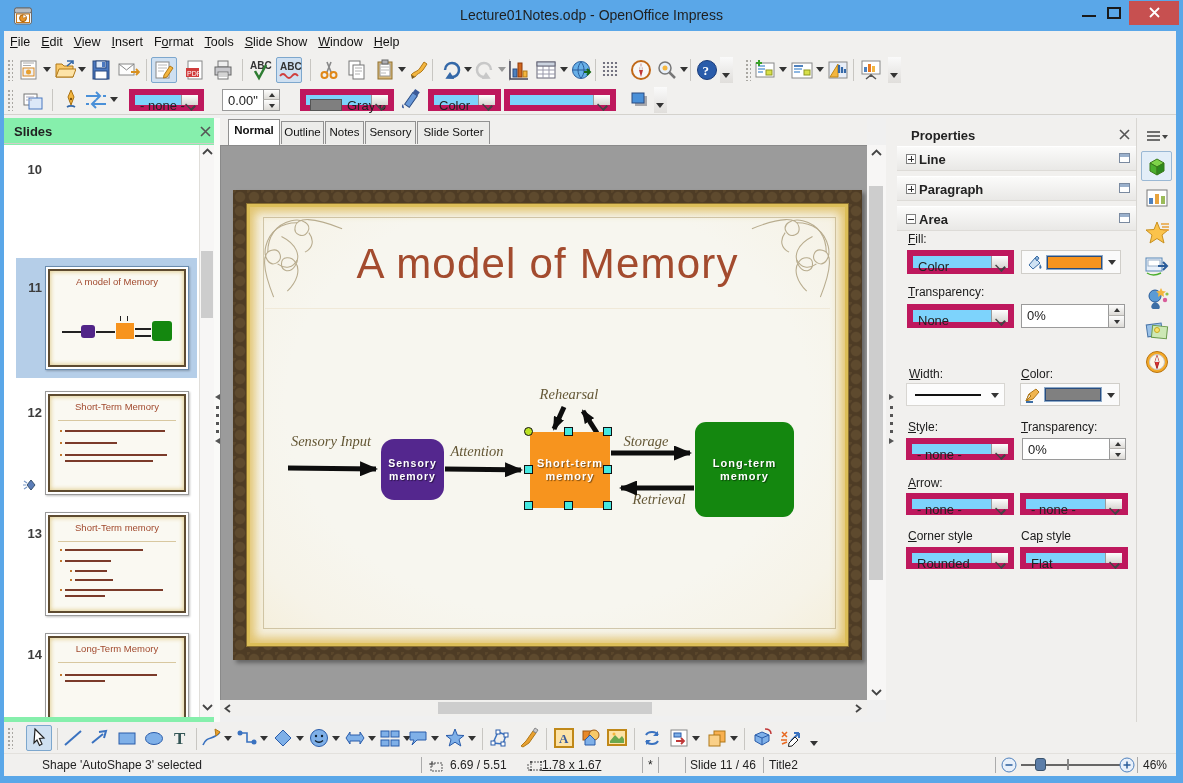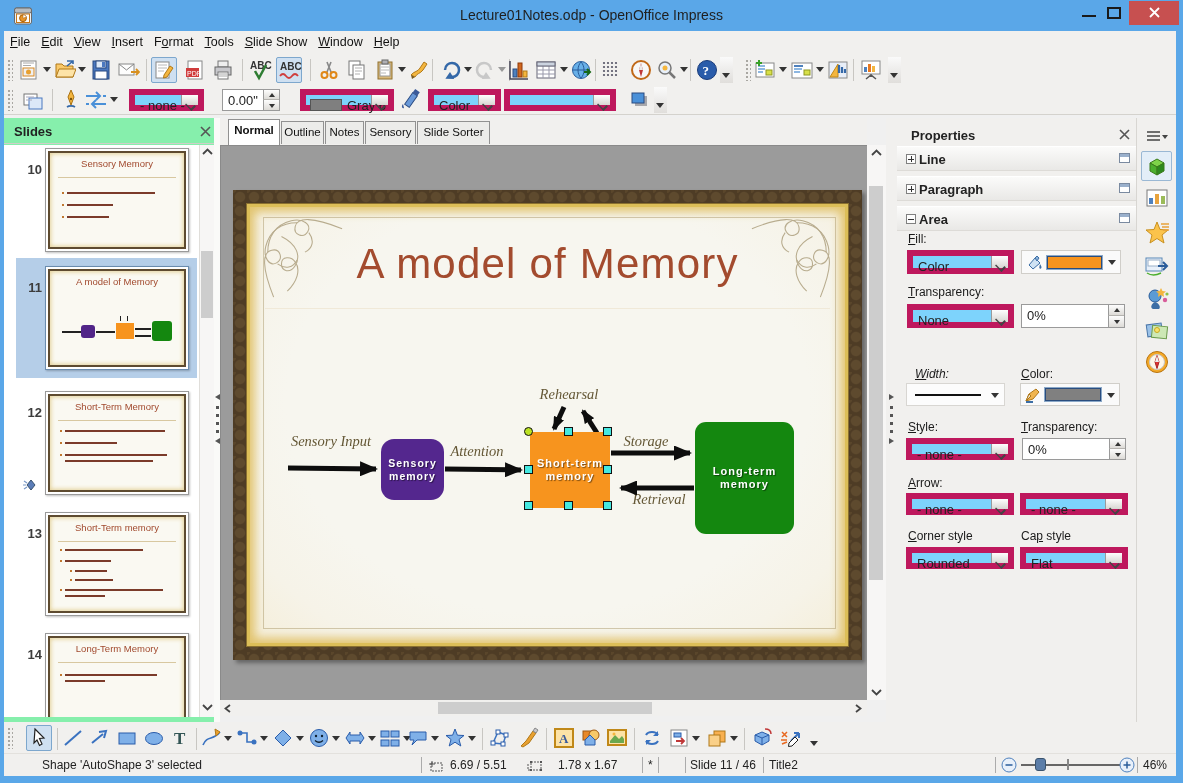--- a/index.html
+++ b/index.html
@@ -402,35 +402,20 @@
 <div id="slidepanel">
   <div id="sp-head">
       <span class="t">Slides</span>
     <svg style="position:absolute;left:196px;top:8px;" width="11" height="11" viewBox="0 0 11 11" stroke="#555" stroke-width="1.6">
         <path d="M1,1 L10,10 M10,1 L1,10"></path>
       </svg>
   </div>
   <div id="sp-list" style="overflow:hidden;">
     <div style="position:absolute;left:12px;top:113px;width:181px;height:120px;background:#b5cee8;"></div>
     <div class="thumbnum" style="left:4px;top:1px;">10</div>
-    <div class="thumbwrap" style="top:3px;">
-      <div class="mini">
-          <div class="gold"></div>
-          <div class="cream">
-        <div class="mtitle">Sensory Memory</div>
-            <div class="mline"></div>
-        <div class="bullet-dot" style="left:12px;top:39px;"></div>
-            <div class="bullet-line" style="left:17px;top:39px;width:88px;"></div>
-        <div class="bullet-dot" style="left:12px;top:51px;"></div>
-            <div class="bullet-line" style="left:17px;top:51px;width:46px;"></div>
-        <div class="bullet-dot" style="left:12px;top:63px;"></div>
-            <div class="bullet-line" style="left:17px;top:63px;width:42px;"></div>
-      </div>
-        </div>
-    </div>
     <div class="thumbnum" style="left:4px;top:119px;">11</div>
     <div class="thumbwrap" style="top:121px;border-color:#6a8cae;">
       <div class="mini">
           <div class="gold"></div>
           <div class="cream">
         <div class="mtitle">A model of Memory</div>
         <div style="position:absolute;left:12px;top:60px;width:19px;height:1.5px;background:#222;"></div>
         <div style="position:absolute;left:31px;top:54px;width:14px;height:13px;background:#512588;border-radius:3px;"></div>
         <div style="position:absolute;left:46px;top:60px;width:19px;height:1.5px;background:#222;"></div>
         <div style="position:absolute;left:66px;top:52px;width:18px;height:16px;background:#f7941e;"></div>
@@ -565,21 +550,21 @@
       <line x1="55" y1="278" x2="143" y2="279" marker-end="url(#ah)"></line>
       <line x1="212" y1="279" x2="288" y2="280" marker-end="url(#ah)"></line>
       <line x1="378" y1="263" x2="457" y2="263" marker-end="url(#ah)"></line>
       <line x1="461" y1="298" x2="388" y2="298" marker-end="url(#ah)"></line>
       <line x1="331" y1="217" x2="321" y2="239" marker-end="url(#ah2)"></line>
       <line x1="364" y1="243" x2="350" y2="221" marker-end="url(#ah2)"></line>
     </g>
   </svg>
   <div class="dbox" style="left:381px;top:439px;width:63px;height:61px;background:#54278e;border-radius:13px;font-size:10.5px;">Sensory<br>memory</div>
   <div class="dbox" style="left:530px;top:432px;width:80px;height:76px;background:#f7941e;">Short-term<br>memory</div>
-  <div class="dbox" style="left:695px;top:422px;width:99px;height:112px;background:#14870f;border-radius:11px;">Long-term<br>memory</div>
+  <div class="dbox" style="left:695px;top:422px;width:99px;height:95px;background:#14870f;border-radius:11px;">Long-term<br>memory</div>
   <div class="hdl" style="left:564px;top:427px;"></div>
   <div class="hdl" style="left:603px;top:427px;"></div>
   <div class="hdl" style="left:524px;top:465px;"></div>
   <div class="hdl" style="left:603px;top:465px;"></div>
   <div class="hdl" style="left:524px;top:501px;"></div>
   <div class="hdl" style="left:564px;top:501px;"></div>
   <div class="hdl" style="left:603px;top:501px;"></div>
   <div class="hdl" style="left:524px;top:427px;background:#bbe223;border-radius:50%;"></div>
 </div>
 <div id="hscroll">
@@ -649,21 +634,21 @@
   <div class="plabel" style="left:11px;top:167px;"><u>T</u>ransparency:</div>
   <div class="combo" style="left:10px;top:186px;width:107px;height:24px;">
       <span class="txt">None</span>
       <span class="btn"></span>
     </div>
   <div class="spin" style="left:124px;top:186px;width:104px;height:24px;">
       <span class="txt">0%</span>
       <span class="ub"></span>
       <span class="db"></span>
     </div>
-  <div class="plabel" style="left:18px;top:249px;font-style:italic;"><u>W</u>idth:</div>
+  <div class="plabel" style="left:12px;top:249px;"><u>W</u>idth:</div>
   <div class="plabel" style="left:124px;top:249px;"><u>C</u>olor:</div>
   <div style="position:absolute;left:9px;top:265px;width:99px;height:23px;background:#fcfcfc;border:1px solid #d8d6d2;">
     <div style="position:absolute;left:8px;top:10px;width:66px;height:2px;background:#111;"></div>
     <div style="position:absolute;right:5px;top:9px;width:0;height:0;border-left:4px solid transparent;border-right:4px solid transparent;border-top:5px solid #333;"></div>
   </div>
   <div style="position:absolute;left:123px;top:265px;width:100px;height:23px;background:#fafafa;border:1px solid #d0cec9;">
     <svg style="position:absolute;left:4px;top:4px;" width="16" height="15" viewBox="0 0 16 15">
         <path d="M1 13 L4 6 L11 1 L14 4 L8 11 Z" fill="#f0b550" stroke="#b07818"></path>
         <path d="M1 13 L4 6 L6 8 Z" fill="#e8e0d0" stroke="#b07818"></path>
         <path d="M1 14 L8 14" stroke="#3c6ea5" stroke-width="2"></path>
@@ -930,21 +915,21 @@
     </svg>
   <div style="position:absolute;left:446px;top:4px;">6.69 / 5.51</div>
   <svg style="position:absolute;left:523px;top:6px;" width="16" height="12" viewBox="0 0 16 12">
       <rect x="4" y="2" width="10" height="8" fill="none" stroke="#555" stroke-dasharray="2 1"></rect>
       <rect x="3" y="1" width="2" height="2" fill="#555"></rect>
       <rect x="13" y="1" width="2" height="2" fill="#555"></rect>
       <rect x="3" y="9" width="2" height="2" fill="#555"></rect>
       <rect x="13" y="9" width="2" height="2" fill="#555"></rect>
       <path d="M1 4 V10 H5" fill="none" stroke="#555" stroke-dasharray="2 1"></path>
     </svg>
-  <div style="position:absolute;left:554px;top:4px;">1.78 x 1.67</div>
+  <div style="position:absolute;left:538px;top:4px;text-decoration:underline;">1.78 x 1.67</div>
   <div class="ssep" style="left:638px;"></div>
   <div style="position:absolute;left:644px;top:4px;">*</div>
   <div class="ssep" style="left:654px;"></div>
   <div class="ssep" style="left:681px;"></div>
   <div style="position:absolute;left:686px;top:4px;">Slide 11 / 46</div>
   <div class="ssep" style="left:759px;"></div>
   <div style="position:absolute;left:765px;top:4px;">Title2</div>
   <div class="ssep" style="left:991px;"></div>
   <svg style="position:absolute;left:997px;top:3px;" width="16" height="16" viewBox="0 0 16 16">
       <circle cx="8" cy="8" r="7" fill="#e8f0fa" stroke="#4f81bd"></circle>

